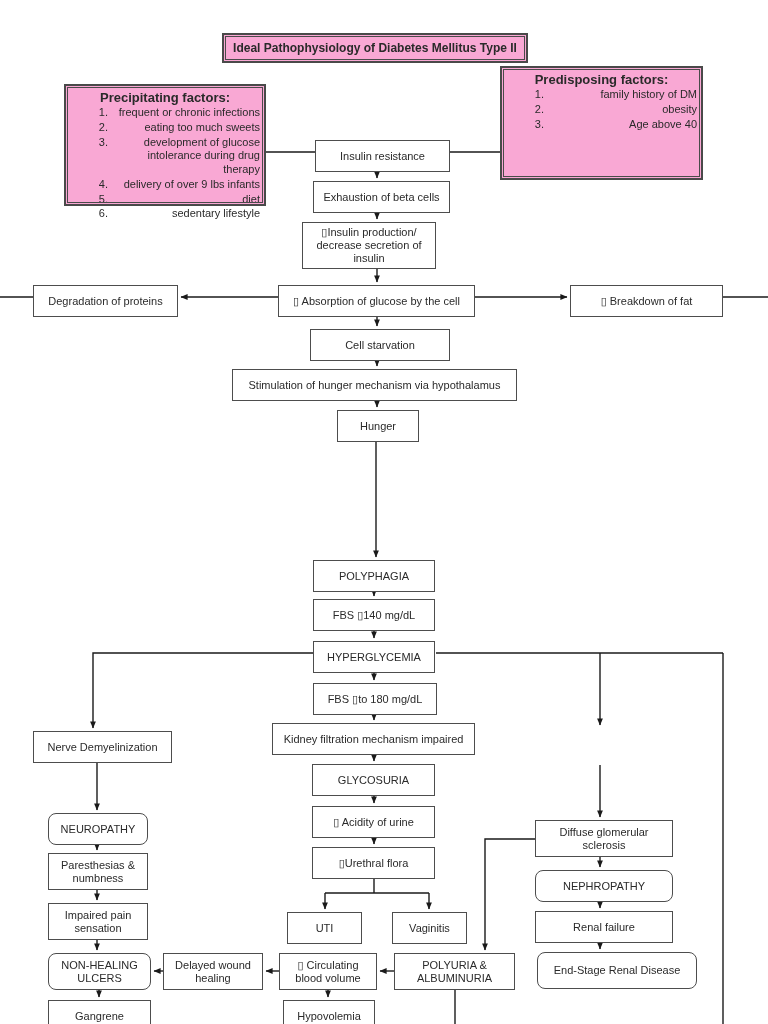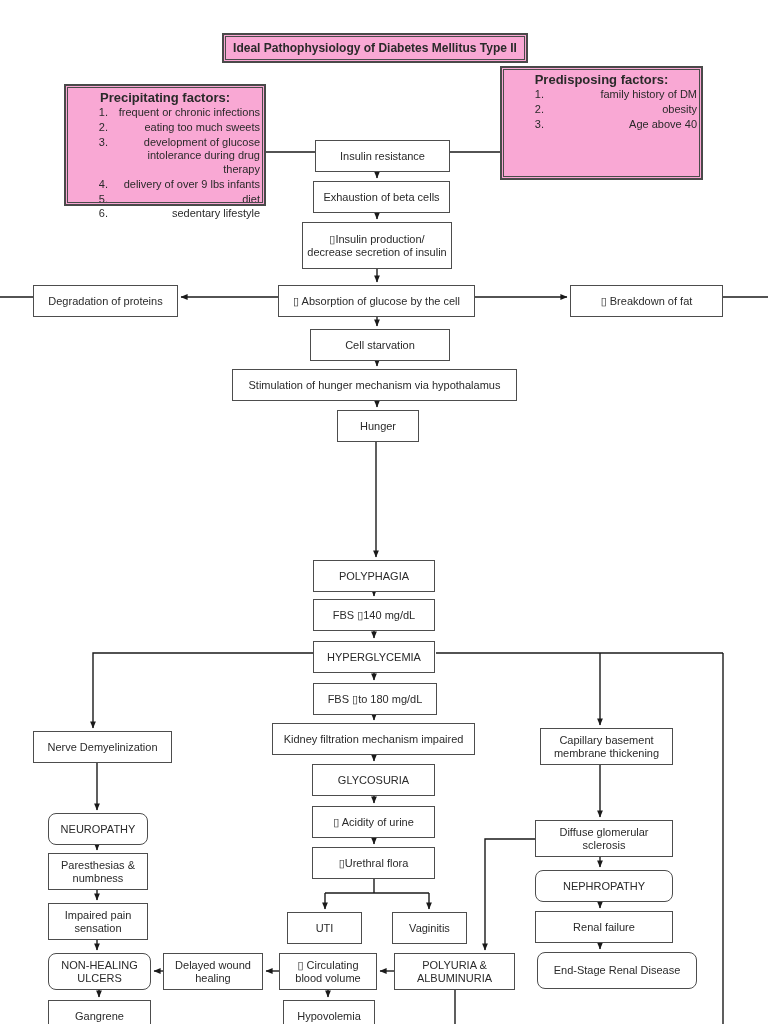--- a/index.html
+++ b/index.html
@@ -104,21 +104,21 @@
     <div class="factor-heading">Predisposing factors:</div>
     <ol class="factor-list">
       <li>family history of DM</li>
       <li>obesity</li>
       <li>Age above 40</li>
     </ol>
   </div>
 
   <div class="node" style="left:315px;top:140px;width:135px;height:24px">Insulin resistance</div>
   <div class="node" style="left:313px;top:181px;width:137px;height:24px">Exhaustion of beta cells</div>
-  <div class="node" style="left:302px;top:222px;width:150px;height:47px">▯Insulin production/ decrease secretion of insulin</div>
+  <div class="node" style="left:302px;top:222px;width:134px;height:47px">▯Insulin production/ decrease secretion of insulin</div>
 
   <div class="node" style="left:33px;top:285px;width:145px;height:25px">Degradation of proteins</div>
   <div class="node" style="left:278px;top:285px;width:197px;height:25px">▯ Absorption of glucose by the cell</div>
   <div class="node" style="left:570px;top:285px;width:153px;height:25px">▯ Breakdown of fat</div>
 
   <div class="node" style="left:310px;top:329px;width:140px;height:24px">Cell starvation</div>
   <div class="node" style="left:232px;top:369px;width:285px;height:25px">Stimulation of hunger mechanism via hypothalamus</div>
   <div class="node" style="left:337px;top:410px;width:82px;height:25px">Hunger</div>
 
   <div class="node" style="left:313px;top:560px;width:122px;height:23px">POLYPHAGIA</div>
@@ -137,19 +137,18 @@
   <div class="node" style="left:48px;top:853px;width:100px;height:37px">Paresthesias &amp; numbness</div>
   <div class="node" style="left:48px;top:903px;width:100px;height:37px">Impaired pain sensation</div>
   <div class="node round" style="left:48px;top:953px;width:103px;height:37px">NON-HEALING ULCERS</div>
   <div class="node" style="left:48px;top:1000px;width:103px;height:32px">Gangrene</div>
 
   <div class="node" style="left:163px;top:953px;width:100px;height:37px">Delayed wound healing</div>
   <div class="node" style="left:279px;top:953px;width:98px;height:37px">▯ Circulating blood volume</div>
   <div class="node" style="left:394px;top:953px;width:121px;height:37px">POLYURIA &amp; ALBUMINURIA</div>
   <div class="node" style="left:283px;top:1000px;width:92px;height:32px">Hypovolemia</div>
 
-  <div class="node" style="left:540px;top:728px;width:133px;height:37px">Capillary basement membrane thickening</div>
   <div class="node" style="left:535px;top:820px;width:138px;height:37px">Diffuse glomerular sclerosis</div>
   <div class="node round" style="left:535px;top:870px;width:138px;height:27px">NEPHROPATHY</div>
   <div class="node" style="left:535px;top:911px;width:138px;height:25px">Renal failure</div>
   <div class="node round" style="left:537px;top:952px;width:160px;height:37px">End-Stage Renal Disease</div>
 
 </div>
 
 </body></html>

